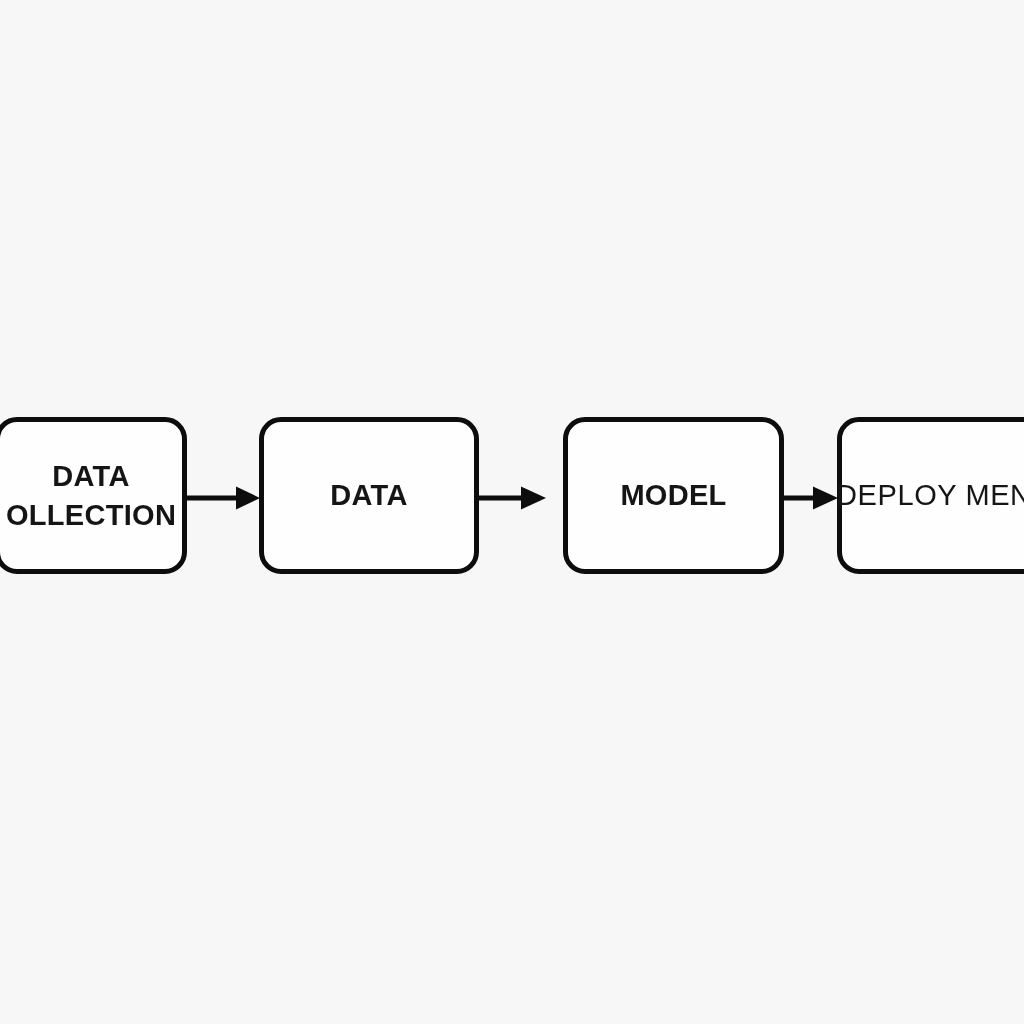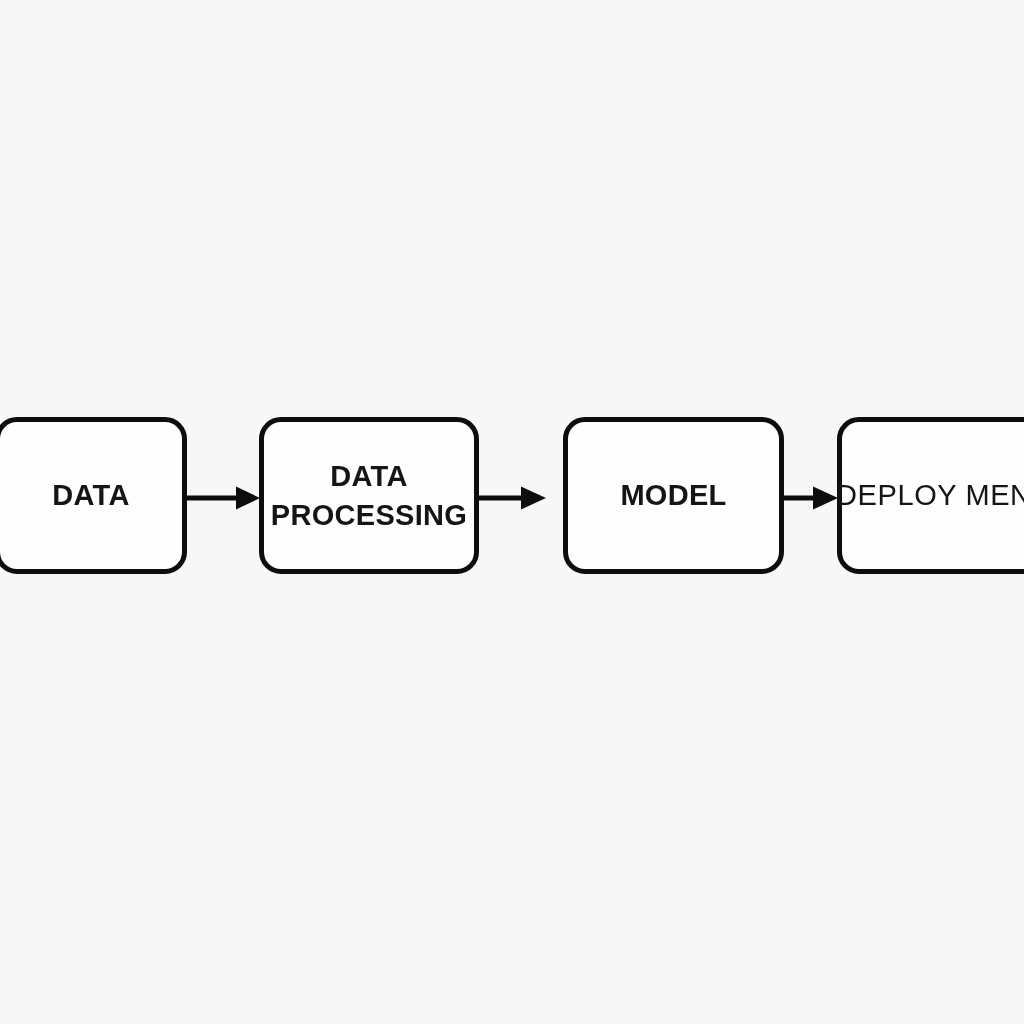--- a/index.html
+++ b/index.html
@@ -109,25 +109,25 @@
 
     <g>
       <line class="edge-line" x1="764" y1="498" x2="815" y2="498"></line>
       <polygon class="edge-head" points="813,486.5 813,509.5 838,498"></polygon>
       <line class="smear-line" x1="766" y1="500" x2="800" y2="500"></line>
     </g>
   </svg>
 
   <div class="node n1">
     <span>DATA</span>
+    <span>OLLECTION</span>
   </div>
 
   <div class="node n2">
     <span>DATA</span>
-    <span>PROCESSING</span>
   </div>
 
   <div class="node n3">
     <span>MODEL</span>
   </div>
 
   <div class="node n4">
     <span>DEPLOY MENT</span>
   </div>
 

